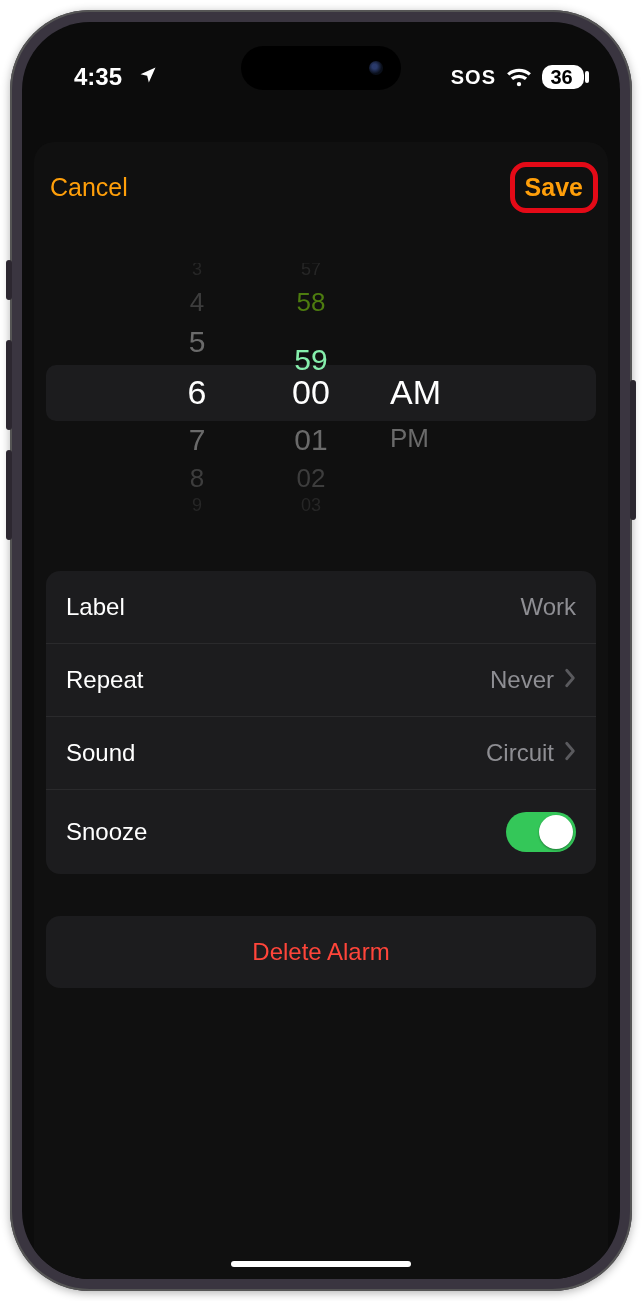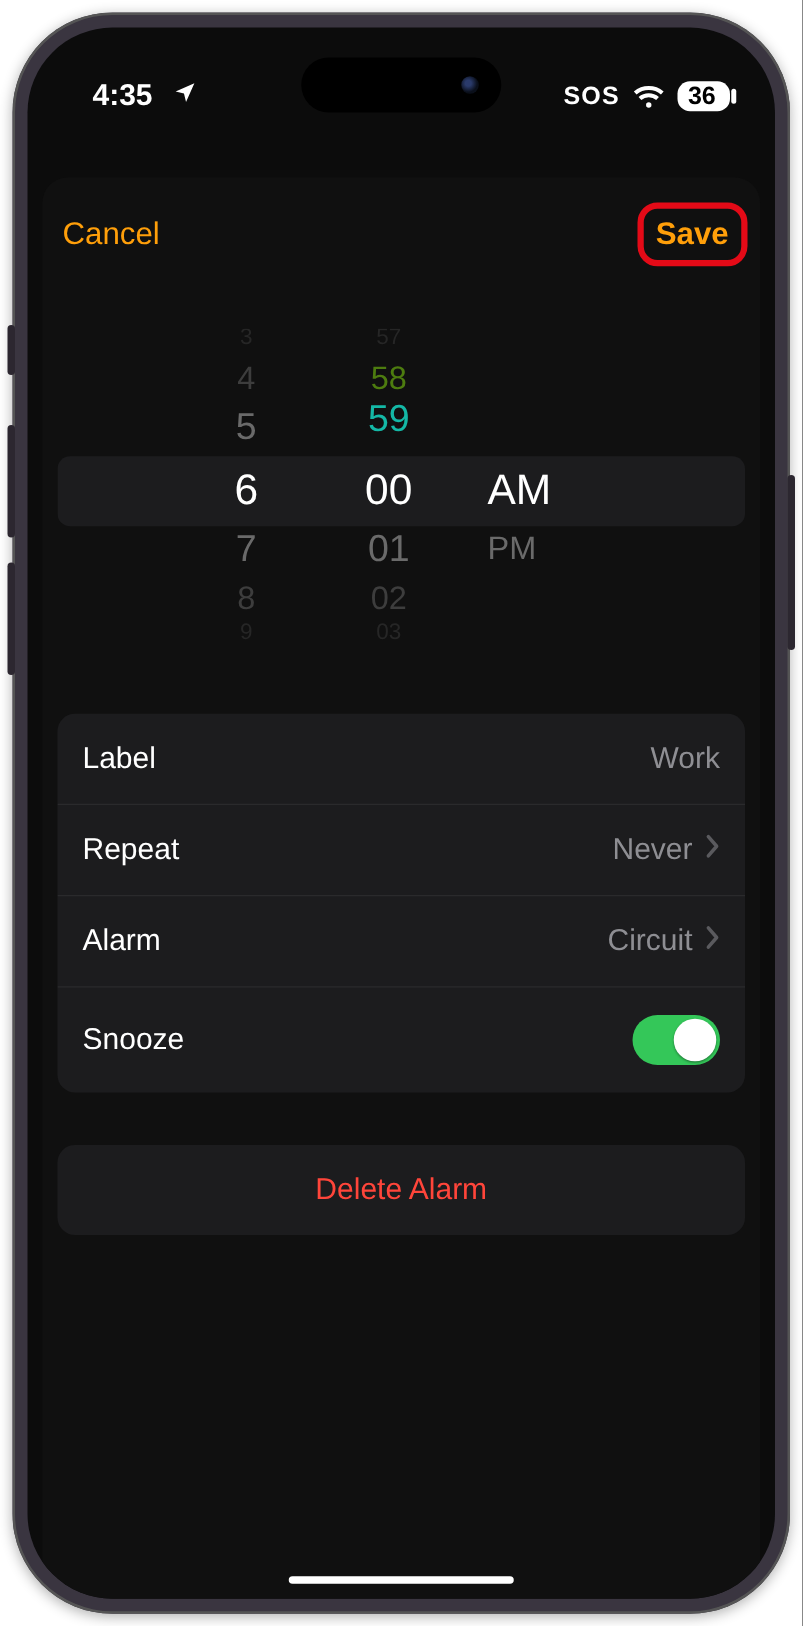--- a/index.html
+++ b/index.html
@@ -224,21 +224,21 @@
             <span class="pitem" style="top:24px;  font-size:26px; color:#3d3d3d">4</span>
             <span class="pitem" style="top:62px;  font-size:30px; color:#6a6a6a">5</span>
             <span class="pitem" style="top:110px; font-size:34px; color:#ffffff">6</span>
             <span class="pitem" style="top:160px; font-size:30px; color:#6a6a6a">7</span>
             <span class="pitem" style="top:200px; font-size:26px; color:#3d3d3d">8</span>
             <span class="pitem" style="top:232px; font-size:18px; color:#262626">9</span>
           </div>
           <div class="pcol">
             <span class="pitem" style="top:-4px;  font-size:18px; color:#262626">57</span>
             <span class="pitem" style="top:24px;  font-size:26px; color:#4d7c0f">58</span>
-            <span class="pitem" style="top:56px;  font-size:30px; color:#14b8a6">59</span>
+            <span class="pitem" style="top:80px;  font-size:30px; color:#86efac">59</span>
             <span class="pitem" style="top:110px; font-size:34px; color:#ffffff">00</span>
             <span class="pitem" style="top:160px; font-size:30px; color:#6a6a6a">01</span>
             <span class="pitem" style="top:200px; font-size:26px; color:#3d3d3d">02</span>
             <span class="pitem" style="top:232px; font-size:18px; color:#262626">03</span>
           </div>
           <div class="pcol ampm">
             <span class="pitem" style="top:110px; font-size:34px; color:#ffffff">AM</span>
             <span class="pitem" style="top:160px; font-size:26px; color:#6a6a6a">PM</span>
           </div>
         </div>
@@ -256,21 +256,21 @@
           <span class="row-right">
             <span>Never</span>
             <span class="chev">
               <svg width="12" height="20" viewBox="0 0 10 18" fill="none" stroke="#5a5a5e" stroke-width="2.5" stroke-linecap="round" stroke-linejoin="round">
                   <path d="M2 2 L8 9 L2 16"></path>
                 </svg>
             </span>
           </span>
         </div>
         <div class="row">
-          <span class="row-label">Alarm</span>
+          <span class="row-label">Sound</span>
           <span class="row-right">
             <span>Circuit</span>
             <span class="chev">
               <svg width="12" height="20" viewBox="0 0 10 18" fill="none" stroke="#5a5a5e" stroke-width="2.5" stroke-linecap="round" stroke-linejoin="round">
                   <path d="M2 2 L8 9 L2 16"></path>
                 </svg>
             </span>
           </span>
         </div>
         <div class="row">

